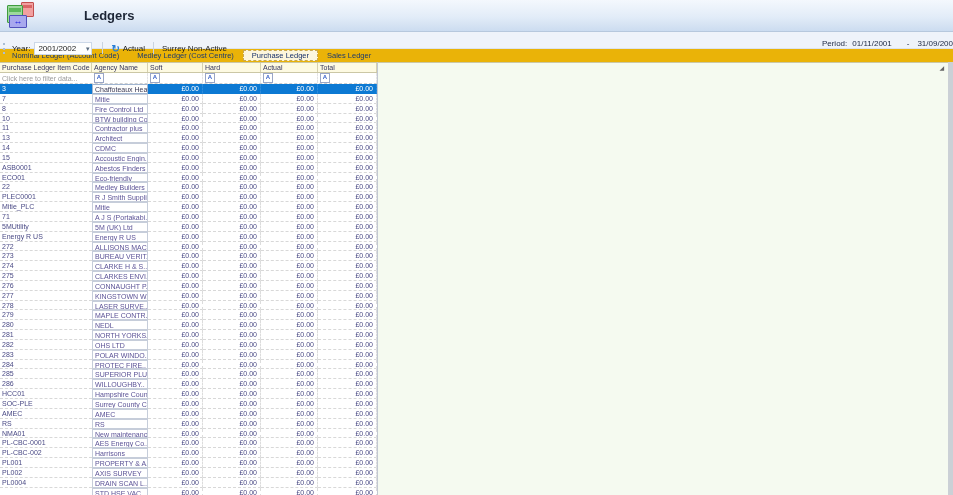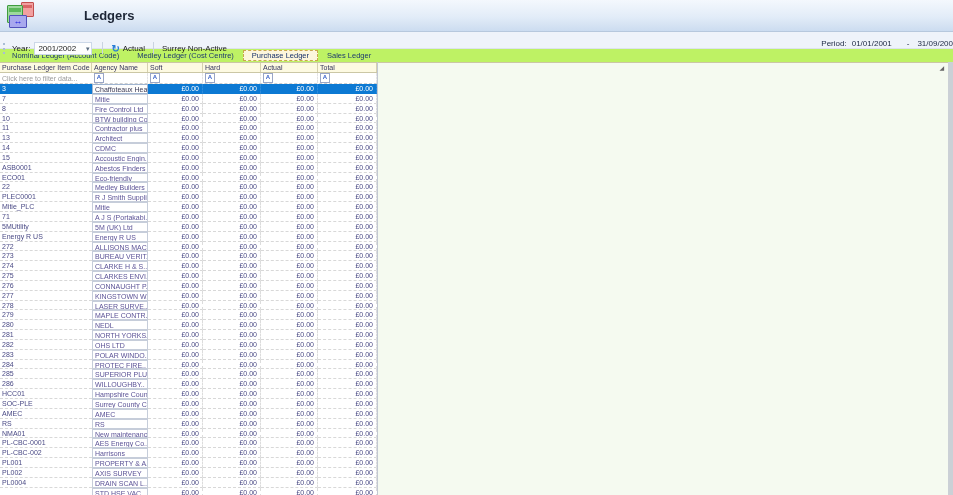--- a/index.html
+++ b/index.html
@@ -46,21 +46,21 @@
   .refresh-ic{color:#2a7fd6;font-size:10px;line-height:9px;font-weight:bold;}
   .period{
     position:absolute;right:0;top:0;height:23px;display:flex;align-items:center;
     font-size:8px;color:#1c2742;white-space:nowrap;
   }
   .period .gap{margin:0 7px 0 5px;}
   .period .dash{margin:0 8px;}
 
   
   .tabstrip{
-    height:13px;background:#bef264;display:flex;align-items:center;
+    height:13px;background:#eab308;display:flex;align-items:center;
     font-size:7.5px;color:#1d3a6e;padding-left:3px;box-sizing:border-box;
   }
   .tab{padding:1px 9px 1px 9px;white-space:nowrap;cursor:default;}
   .tab.selected{
     background:#fcf6dc;border:1px dashed #c9a84c;padding:0 8px;color:#17306b;text-align:center;
   }
 
   
   .grid{
     position:absolute;left:0;top:62px;width:378px;height:433px;overflow:hidden;
@@ -146,21 +146,21 @@
     <div class="tbtn">
       <span class="refresh-ic">↻</span>
       <span>Actual</span>
     </div>
     <div class="sep"></div>
     <div class="tbtn">
       <span>Surrey Non-Active</span>
     </div>
     <div class="period">
       <span>Period:</span>
-      <span class="gap">01/01/2001</span>
+      <span class="gap">01/11/2001</span>
       <span class="dash">-</span>
       <span>31/09/200</span>
     </div>
   </div>
 
   <div class="tabstrip" id="tabstrip">
       <div class="tab">Nominal Ledger (Account Code)</div>
       <div class="tab">Medley Ledger (Cost Centre)</div>
       <div class="tab selected">Purchase Ledger</div>
       <div class="tab">Sales Ledger</div>

